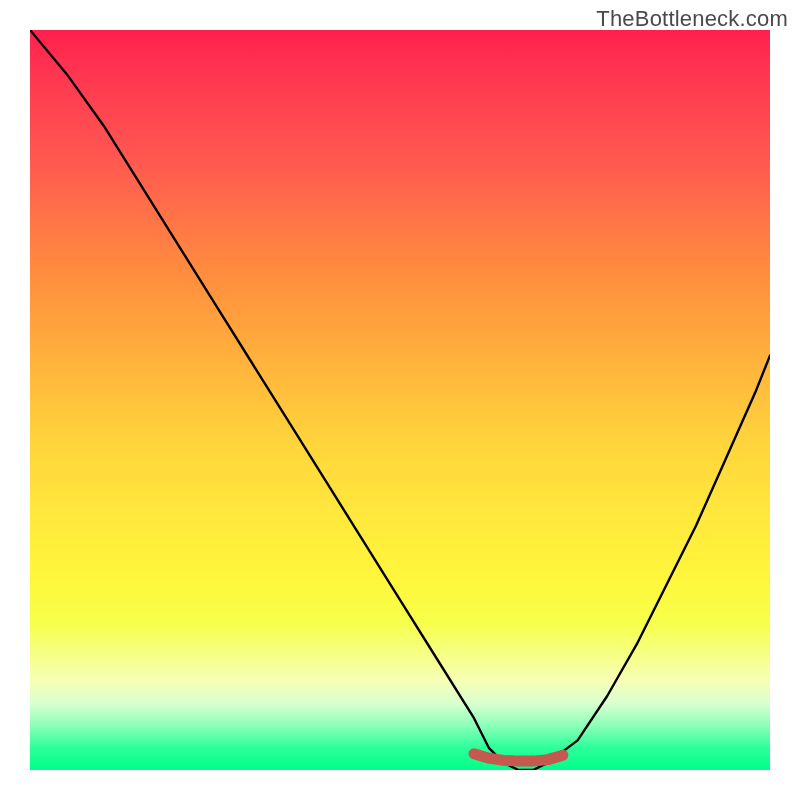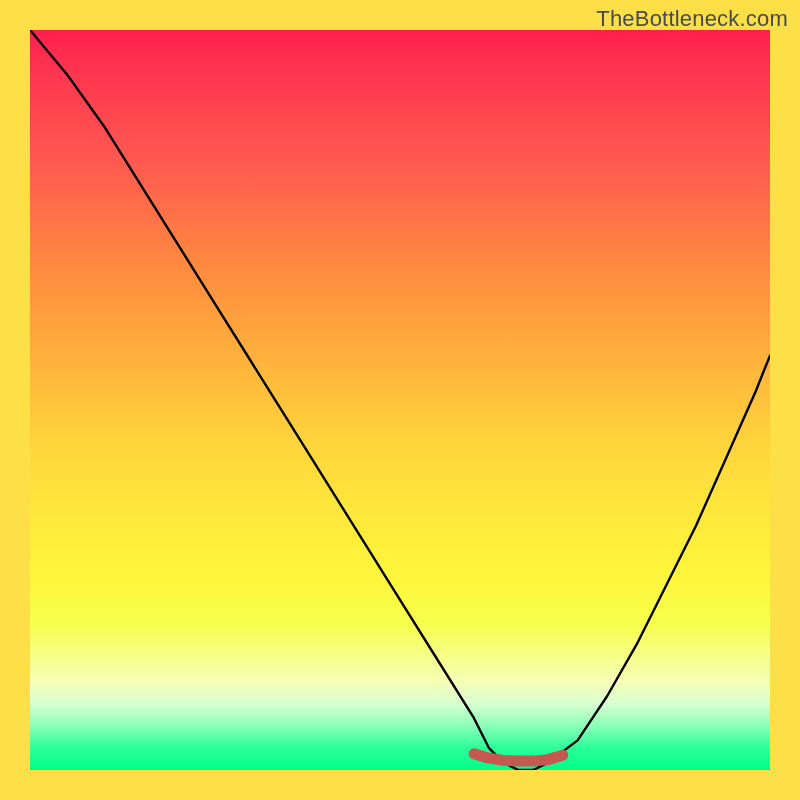--- a/index.html
+++ b/index.html
@@ -8,21 +8,21 @@
     width: 800px;
     height: 800px;
     overflow: hidden;
     background: #000;
     font-family: Arial, Helvetica, sans-serif;
   }
   .frame {
     position: relative;
     width: 800px;
     height: 800px;
-    background: #fde047;
+    background: #ffffff;
   }
   .plot-area {
     position: absolute;
     left: 30px;
     top: 30px;
     width: 740px;
     height: 740px;
     background: linear-gradient(
       to bottom,
       #ff1f4d 0%,

